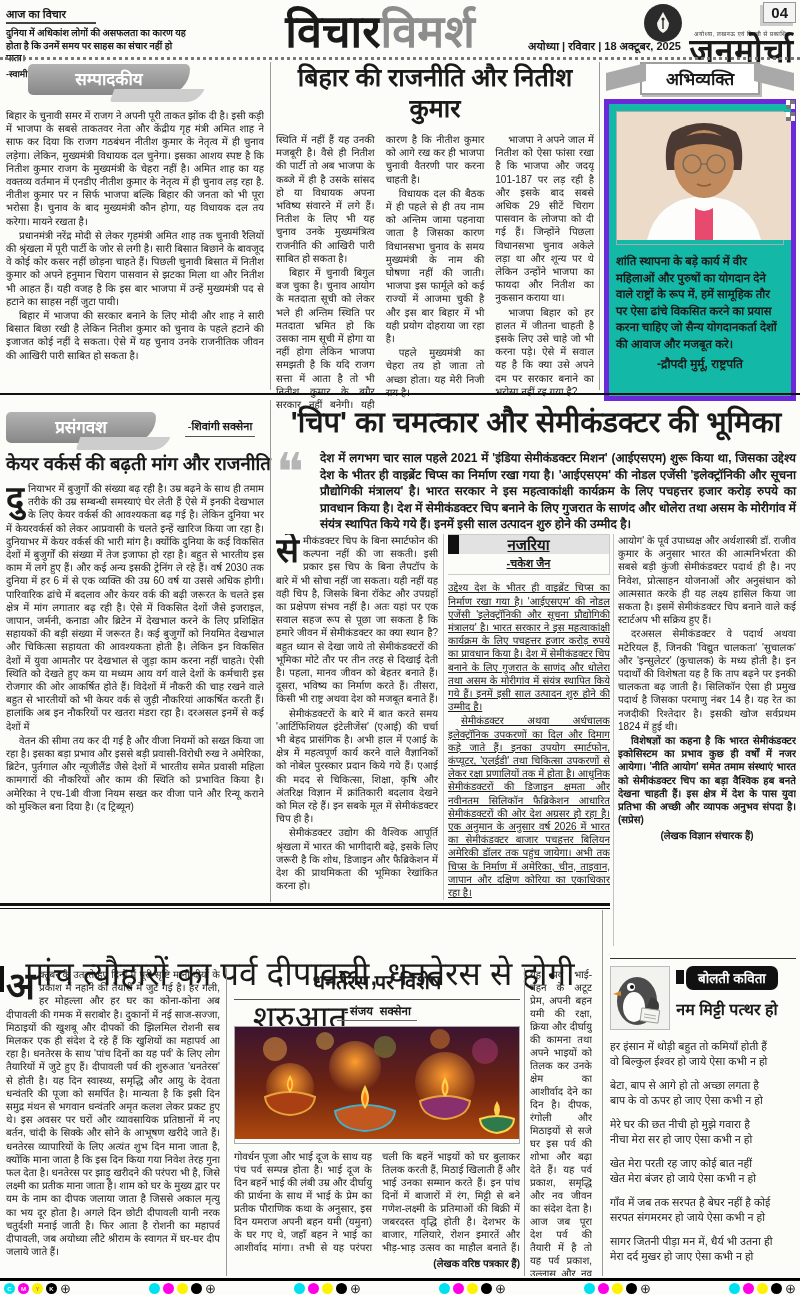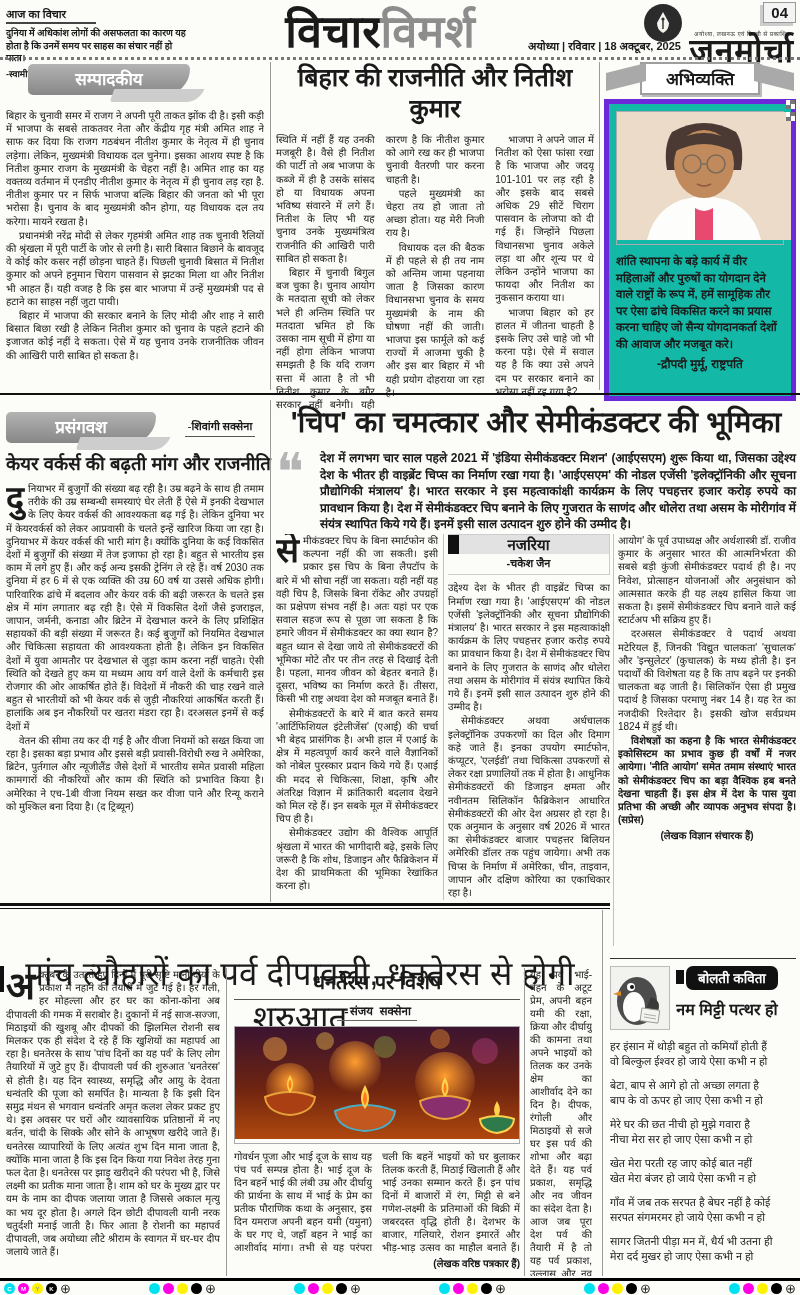--- a/index.html
+++ b/index.html
@@ -63,21 +63,21 @@
   .prasang .body-txt{margin-top:6px;height:428px;}
   .chip{left:276px;top:402px;width:520px;}
   .chip h1{margin:0;font-size:29px;line-height:40px;text-align:center;}
   .chip .intro{display:flex;margin-top:8px;}
   .chip .qmark{font-family:"Liberation Serif",serif;font-size:52px;line-height:46px;color:#b5b5b5;width:44px;flex:none;}
   .chip .introtxt{font-weight:bold;font-size:12px;line-height:16.5px;text-align:justify;}
   .chipcol{font-size:10px;line-height:13.2px;text-align:justify;overflow:hidden;}
   .chipcol p{margin:0 0 1px;text-indent:13px;}
   .chipcol p.np{text-indent:0;}
   .c1{left:276px;top:534px;width:162px;height:366px;}
-  .c2{left:448px;top:534px;width:162px;height:366px;}
+  .c2{left:448px;top:534px;width:162px;height:366px;text-decoration:underline;}
   .c3{left:618px;top:534px;width:178px;height:414px;}
   .nazariya{border:1px solid #ccc;border-left:none;margin-bottom:6px;}
   .nazariya .nhead{position:relative;background:#e2e2e2;font-weight:bold;font-size:15px;text-align:center;padding:3px 0;}
   .nazariya .nhead::before{content:"";position:absolute;left:0;top:0;width:11px;height:100%;background:#111;}
   .nazariya .nby{font-weight:bold;font-size:11px;text-align:center;padding:3px 0 4px;}
   .srcnote{font-weight:bold;}
   .writer-note{font-weight:bold;font-size:10px;text-align:center;margin-top:3px;}
   
   .diwali-head{left:4px;top:952px;width:592px;text-align:center;font-size:33px;line-height:44px;font-weight:normal;}
   .dw-left{left:6px;top:968px;width:214px;height:308px;}
@@ -149,23 +149,23 @@
     </div>
   </div>
 
   <div class="abs vrule" style="left:270px;top:62px;height:328px;"></div>
 
   <div class="abs mainart">
     <h1>बिहार की राजनीति और नितीश कुमार</h1>
     <div class="cols body-txt">
       <p class="np">स्थिति में नहीं हैं यह उनकी मजबूरी है। वैसे ही नितीश की पार्टी तो अब भाजपा के कब्जे में ही है उसके सांसद हो या विधायक अपना भविष्य संवारने में लगे हैं। नितीश के लिए भी यह चुनाव उनके मुख्यमंत्रित्व राजनीति की आखिरी पारी साबित हो सकता है।</p>
       <p>बिहार में चुनावी बिगुल बज चुका है। चुनाव आयोग के मतदाता सूची को लेकर भले ही अन्तिम स्थिति पर मतदाता भ्रमित हो कि उसका नाम सूची में होगा या नहीं होगा लेकिन भाजपा समझती है कि यदि राजग सत्ता में आता है तो भी नितीश कुमार के बगैर सरकार नहीं बनेगी। यही कारण है कि नीतीश कुमार को आगे रख कर ही भाजपा चुनावी वैतरणी पार करना चाहती है।</p>
+      <p>विधायक दल की बैठक में ही पहले से ही तय नाम को अन्तिम जामा पहनाया जाता है जिसका कारण विधानसभा चुनाव के समय मुख्यमंत्री के नाम की घोषणा नहीं की जाती। भाजपा इस फार्मूले को कई राज्यों में आजमा चुकी है और इस बार बिहार में भी यही प्रयोग दोहराया जा रहा है।</p>
       <p>पहले मुख्यमंत्री का चेहरा तय हो जाता तो अच्छा होता। यह मेरी निजी राय है।</p>
-      <p>विधायक दल की बैठक में ही पहले से ही तय नाम को अन्तिम जामा पहनाया जाता है जिसका कारण विधानसभा चुनाव के समय मुख्यमंत्री के नाम की घोषणा नहीं की जाती। भाजपा इस फार्मूले को कई राज्यों में आजमा चुकी है और इस बार बिहार में भी यही प्रयोग दोहराया जा रहा है।</p>
-      <p>भाजपा ने अपने जाल में नितीश को ऐसा फांसा रखा है कि भाजपा और जदयू 101-101 पर लड़ रही है और इसके बाद सबसे अधिक 29 सीटें चिराग पासवान के लोजपा को दी गई हैं। जिन्होंने पिछला विधानसभा चुनाव अकेले लड़ा था और शून्य पर थे लेकिन उन्होंने भाजपा का फायदा और नितीश का नुकसान कराया था।</p>
+      <p>भाजपा ने अपने जाल में नितीश को ऐसा फांसा रखा है कि भाजपा और जदयू 101-187 पर लड़ रही है और इसके बाद सबसे अधिक 29 सीटें चिराग पासवान के लोजपा को दी गई हैं। जिन्होंने पिछला विधानसभा चुनाव अकेले लड़ा था और शून्य पर थे लेकिन उन्होंने भाजपा का फायदा और नितीश का नुकसान कराया था।</p>
       <p>भाजपा बिहार को हर हालत में जीतना चाहती है इसके लिए उसे चाहे जो भी करना पड़े। ऐसे में सवाल यह है कि क्या उसे अपने दम पर सरकार बनाने का भरोसा नहीं रह गया है?</p>
     </div>
   </div>
 
   <div class="abs vrule" style="left:599px;top:62px;height:328px;"></div>
 
   <div class="abs abhi">
     <div class="labelbox">अभिव्यक्ति</div>
     <div class="panel">
       <span class="checker" style="right:-4px;top:-4px;"></span>

